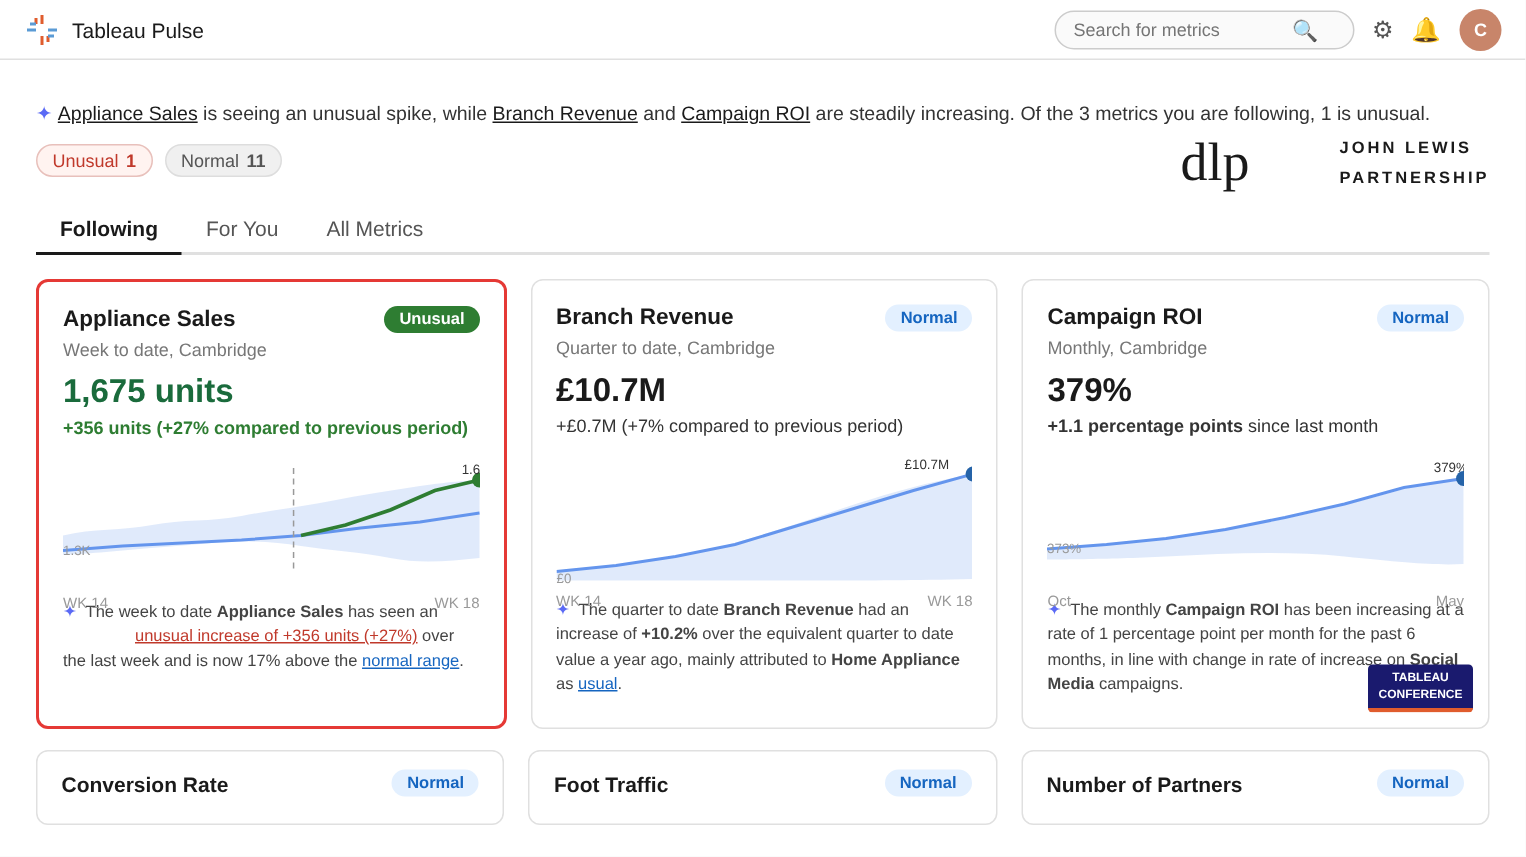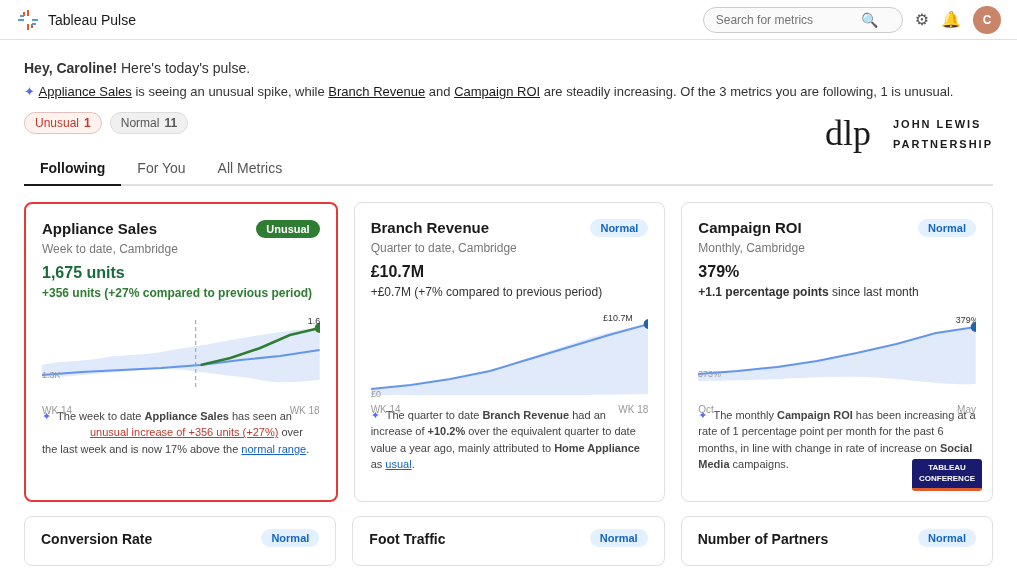--- a/index.html
+++ b/index.html
@@ -33,22 +33,22 @@
     .greeting .description { font-size: 13px; color: #333; line-height: 1.5; }
     .greeting .description a { color: #1a1a1a; text-decoration: underline; font-weight: 500; }
     .badges { display: flex; gap: 8px; margin-top: 10px; }
     .badge { padding: 3px 10px; border-radius: 12px; font-size: 12px; font-weight: 500; display: flex; align-items: center; gap: 5px; }
     .badge-unusual { background: #fff3f0; color: #c0392b; border: 1px solid #e8c0bb; }
     .badge-normal { background: #f0f0f0; color: #555; border: 1px solid #ddd; }
     .badge-count { font-weight: 700; }
 
     
     .brand-logo {
-      position: absolute; right: 24px; top: 69px;
-      display: flex; align-items: center; gap: 8px;
+      position: absolute; right: 24px; top: 44px;
+      display: flex; align-items: center; gap: 8px; margin-left: 38px;
     }
 
     
     .tabs { display: flex; gap: 0; margin-top: 18px; border-bottom: 2px solid #e0e0e0; }
     .tab { padding: 8px 16px; cursor: pointer; font-size: 14px; color: #555; font-weight: 500; border-bottom: 2px solid transparent; margin-bottom: -2px; }
     .tab.active { color: #1a1a1a; border-bottom: 2px solid #1a1a1a; font-weight: 600; }
 
     
     .cards-section { margin-top: 16px; }
     .cards-row { display: flex; gap: 16px; }
@@ -60,21 +60,21 @@
     }
     .metric-card.highlighted { border: 2px solid #e53935; }
 
     .card-header { display: flex; justify-content: space-between; align-items: flex-start; margin-bottom: 4px; }
     .card-title { font-size: 15px; font-weight: 700; color: #1a1a1a; }
     .card-subtitle { font-size: 12px; color: #777; margin-bottom: 8px; }
     .status-badge { padding: 3px 10px; border-radius: 12px; font-size: 11px; font-weight: 600; }
     .status-unusual { background: #2e7d32; color: white; }
     .status-normal { background: #e3f0ff; color: #1565c0; }
 
-    .metric-value { font-size: 16px; font-weight: 700; color: #1a6b3c; margin-bottom: 4px; }
+    .metric-value { font-size: 22px; font-weight: 700; color: #1a6b3c; margin-bottom: 4px; }
     .metric-value.dark { color: #1a1a1a; }
     .metric-change { font-size: 12px; color: #333; margin-bottom: 10px; }
     .metric-change .positive { color: #2e7d32; font-weight: 600; }
 
     
     .chart-area { margin: 8px 0; height: 90px; position: relative; }
     .chart-labels { display: flex; justify-content: space-between; font-size: 10px; color: #999; margin-top: 2px; }
 
     
     .card-desc { font-size: 11px; color: #444; line-height: 1.5; margin-top: 8px; }
@@ -130,23 +130,20 @@
 
       <text x="0" y="45" font-size="48" font-weight="300" fill="#1a1a1a" font-family="serif">dlp</text>
     </svg>
     <div class="brand-logo" style="position:static; flex-direction:column; align-items:flex-start;">
       <span class="brand-logo-text" style="font-size:11px; font-weight:700; letter-spacing:2px; color:#1a1a1a;">JOHN LEWIS</span>
       <span class="brand-logo-text" style="font-size:11px; font-weight:700; letter-spacing:2px; color:#1a1a1a;">PARTNERSHIP</span>
     </div>
   </div>
 
   <div class="greeting">
-    <div>
-      <strong>Hey, Caroline!</strong><span> Here's today's pulse.</span>
-    </div>
     <div class="description" style="margin-top:6px;">
       <span style="color:#5b6af5;">✦</span>
       <a href="#">Appliance Sales</a>
       <span> is seeing an unusual spike, while </span>
       <a href="#">Branch Revenue</a>
       <span> and </span>
       <a href="#">Campaign ROI</a>
       <span> are steadily increasing. Of the 3 metrics you are following, 1 is unusual.</span>
     </div>
     <div class="badges">

